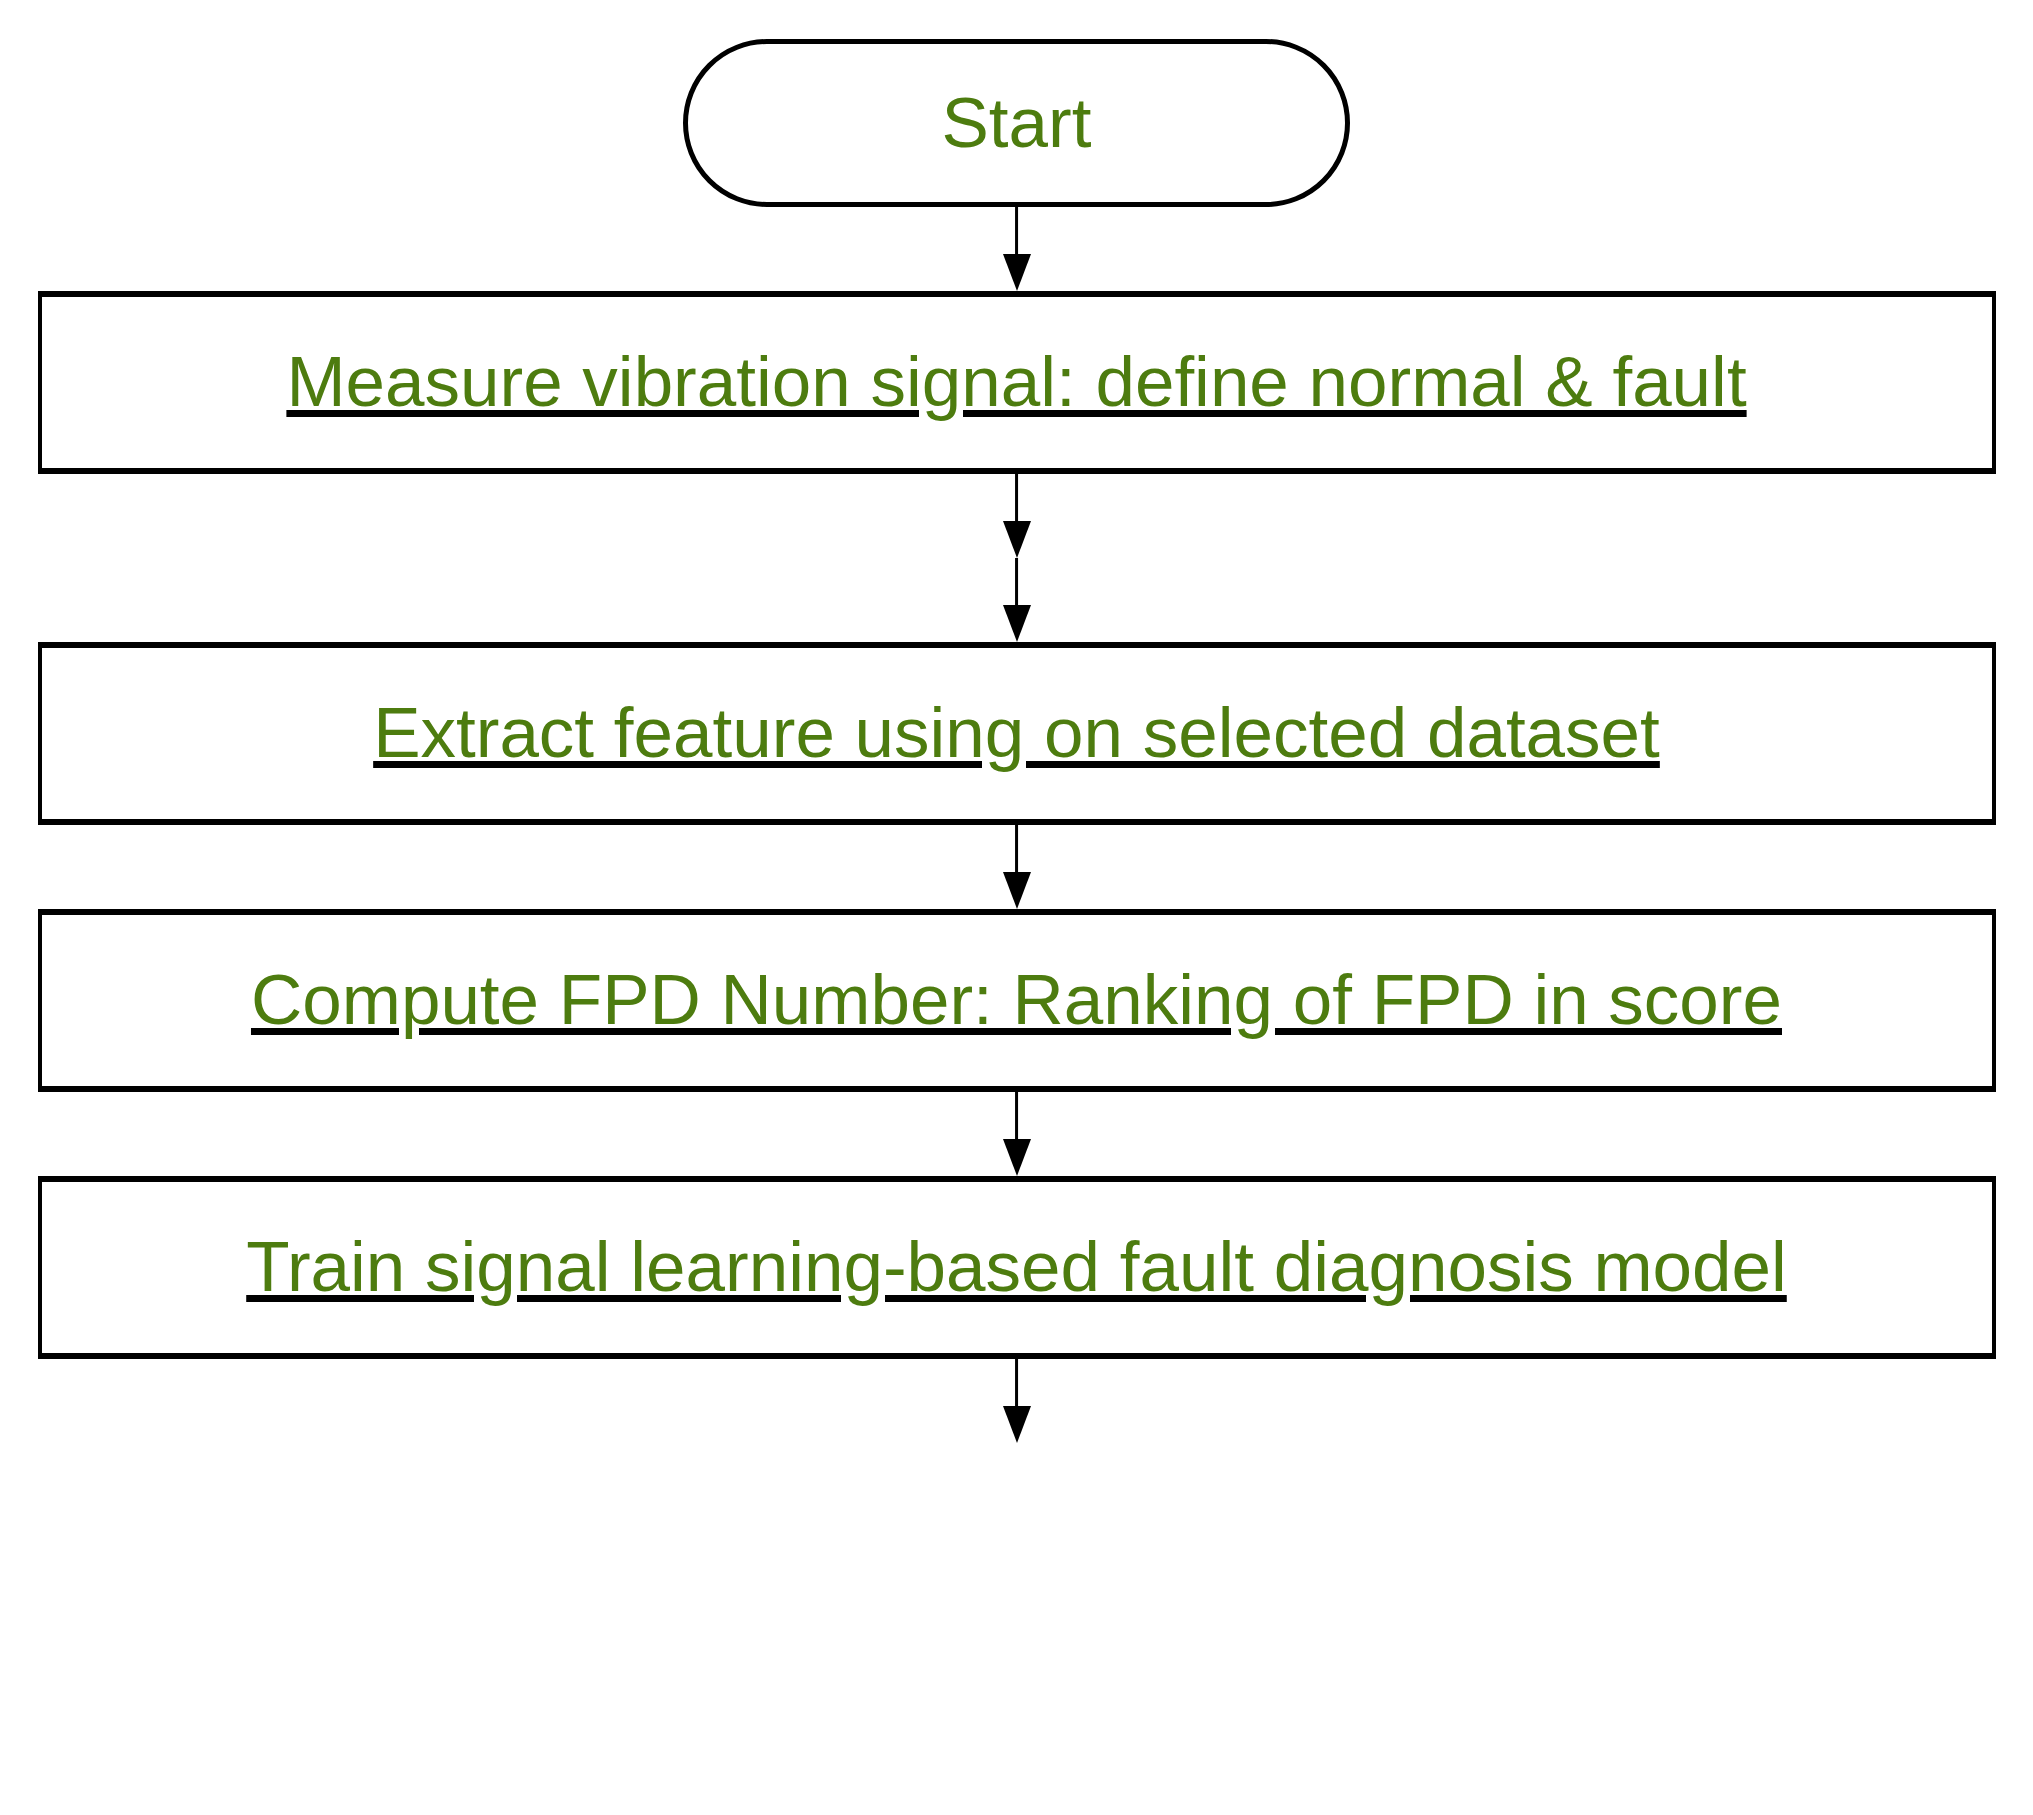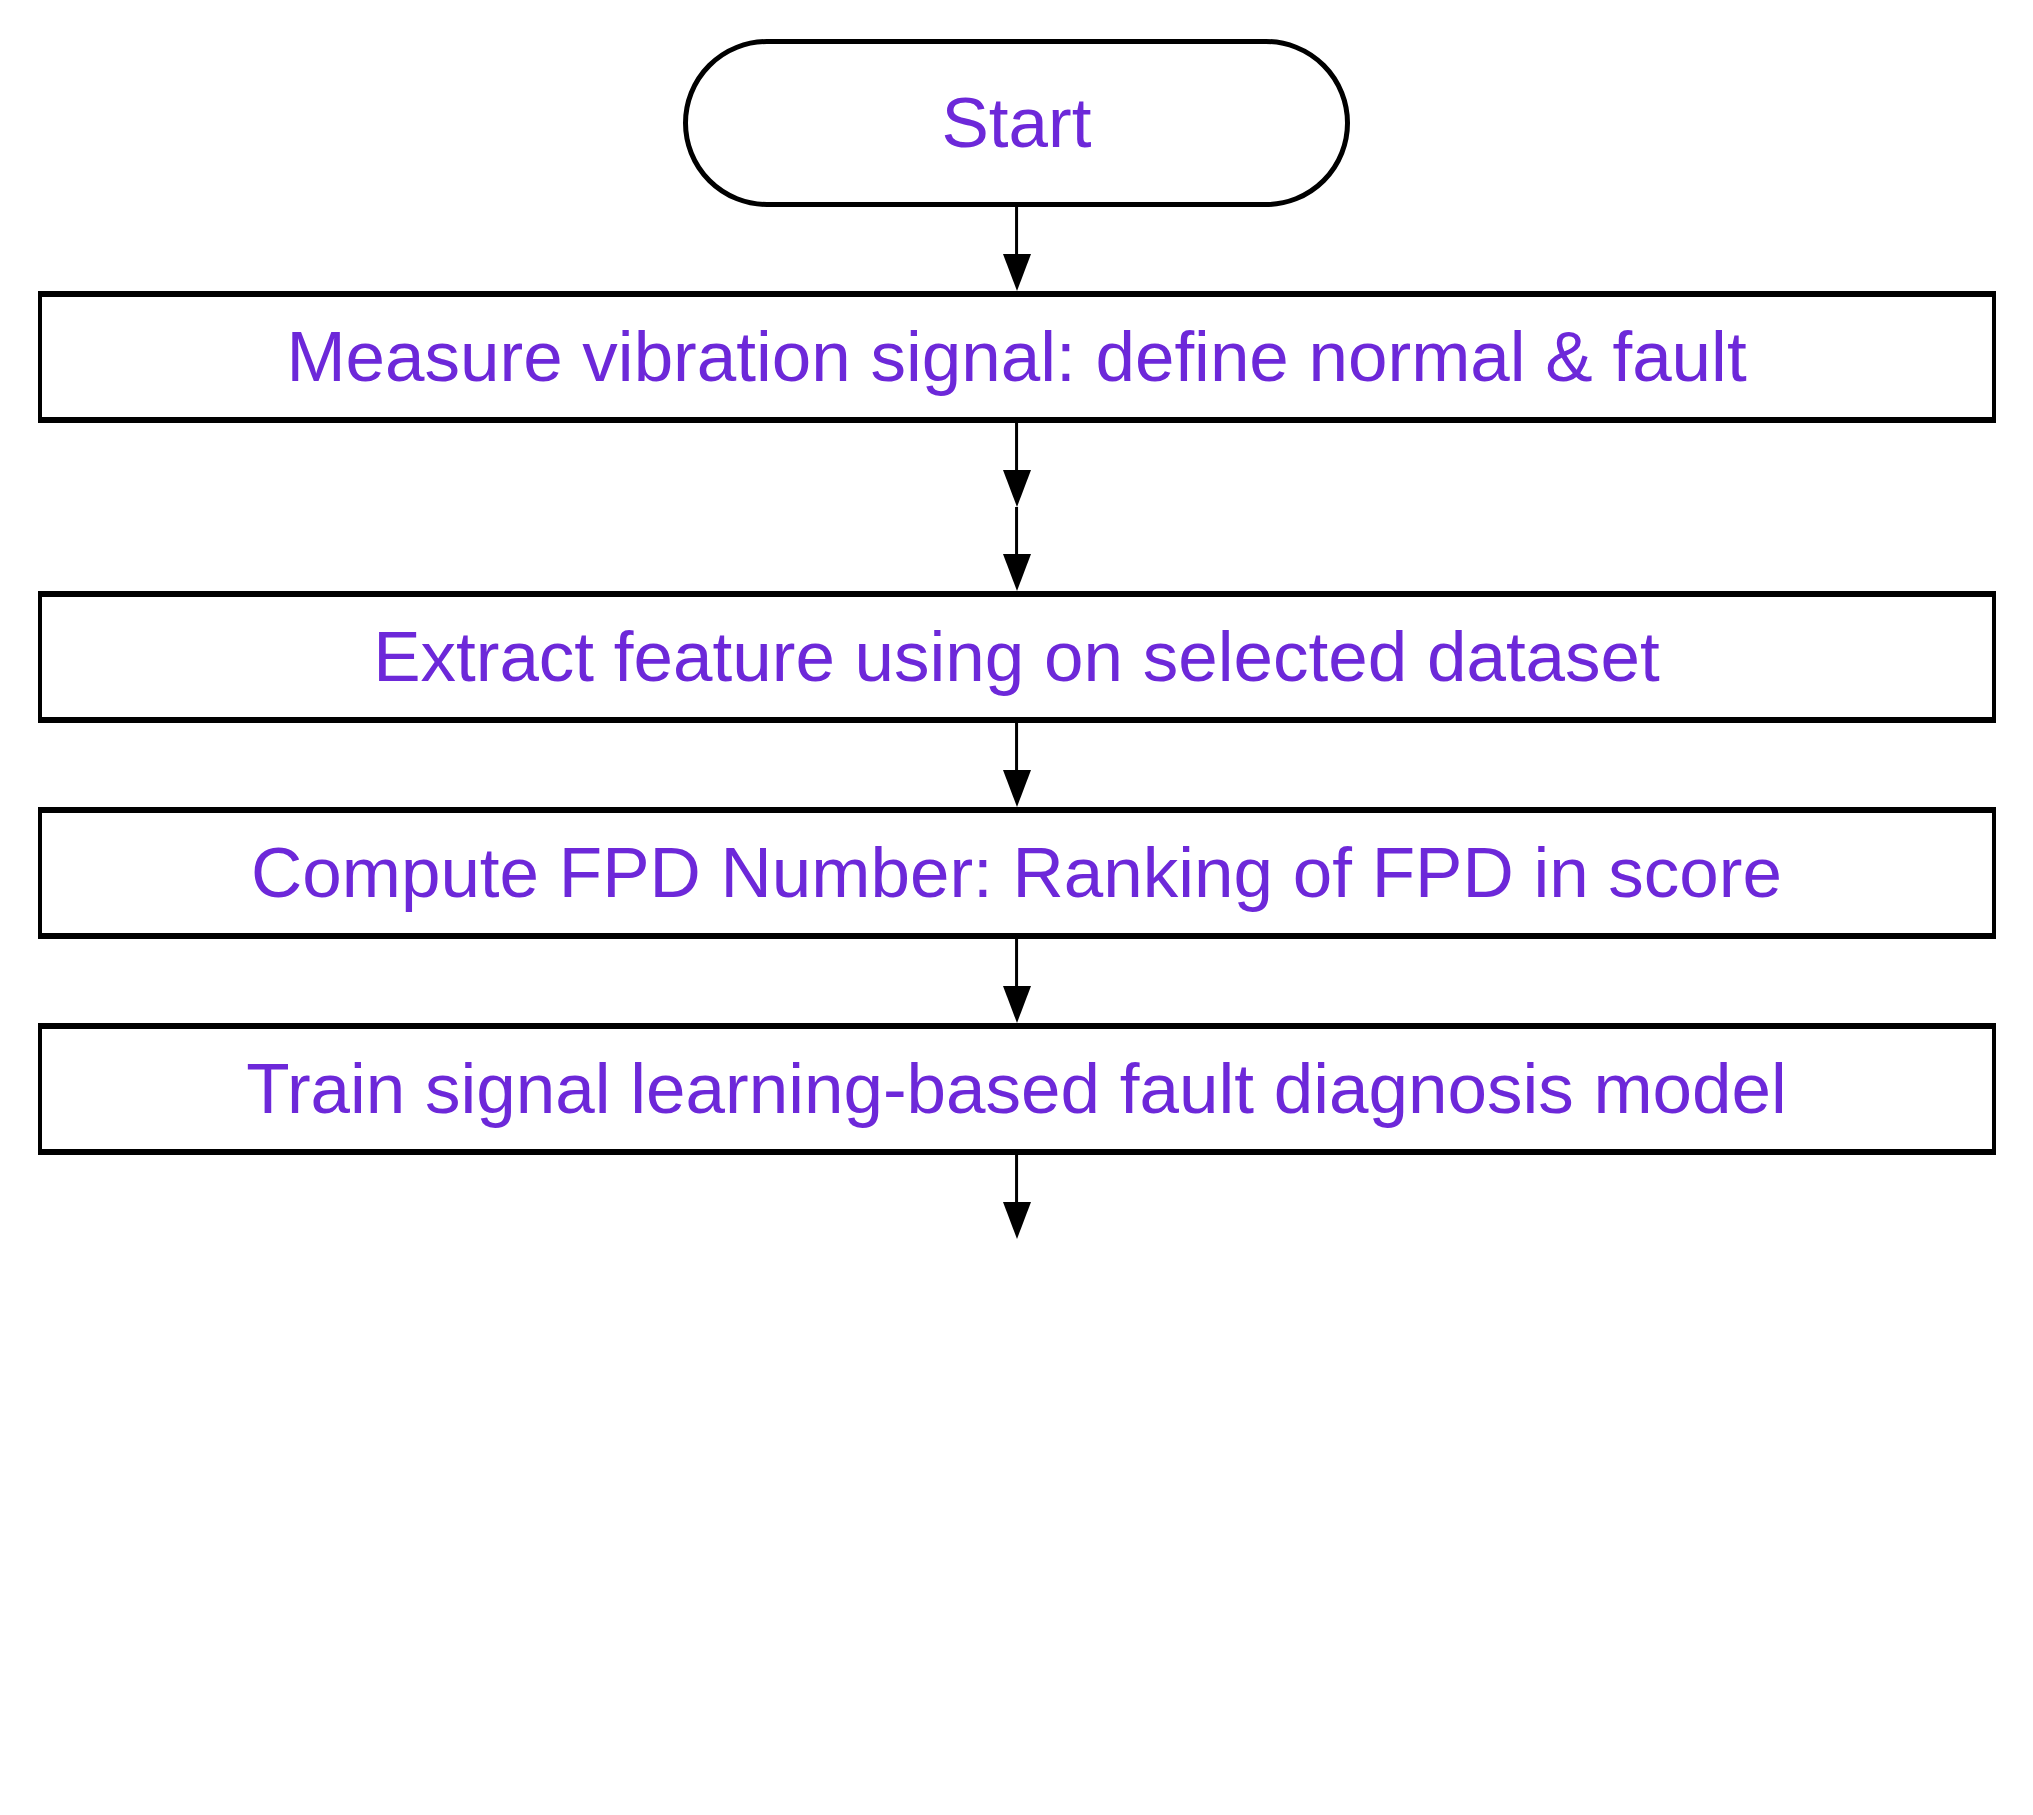--- a/index.html
+++ b/index.html
@@ -25,35 +25,36 @@
     align-items: center;
     justify-content: center;
     text-align: center;
     background: #ffffff;
     flex: 0 0 auto;
   }
   .node .label {
     font-size: 71px;
     line-height: 1.1;
     white-space: nowrap;
-    color: #6d28d9;
+    color: #4d7c0f;
   }
   .stadium {
     width: 667px;
     height: 168px;
     border: 5.9px solid #000000;
     border-radius: 90px;
   }
   .stadium.start { margin-top: 39px; }
   .rect {
     width: 1958px;
-    height: 132px;
+    height: 183px;
     border-style: solid;
     border-color: #000000;
     border-width: 6.8px 4.9px;
+    text-decoration: underline;
   }
   .arrow {
     flex: 0 0 auto;
     width: 39px;
     height: 84px;
     position: relative;
   }
   .arrow .shaft {
     position: absolute;
     left: 50%;

